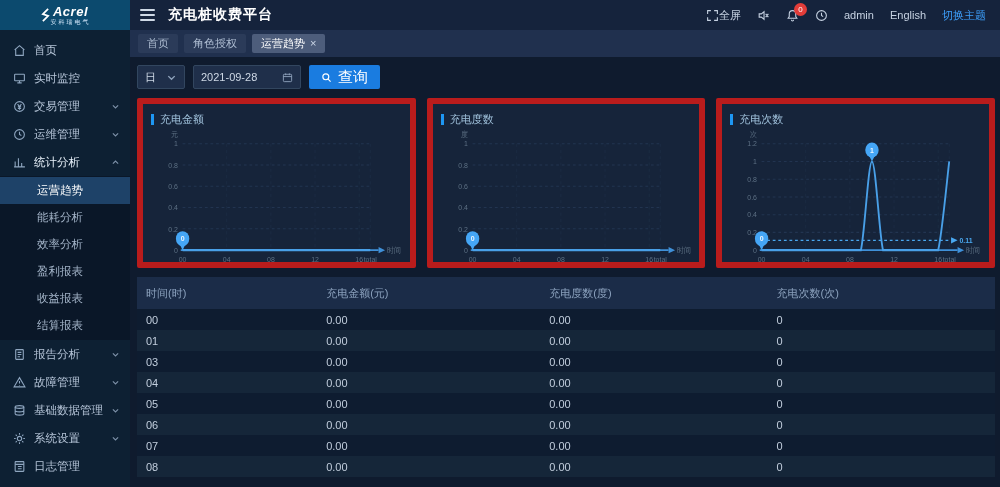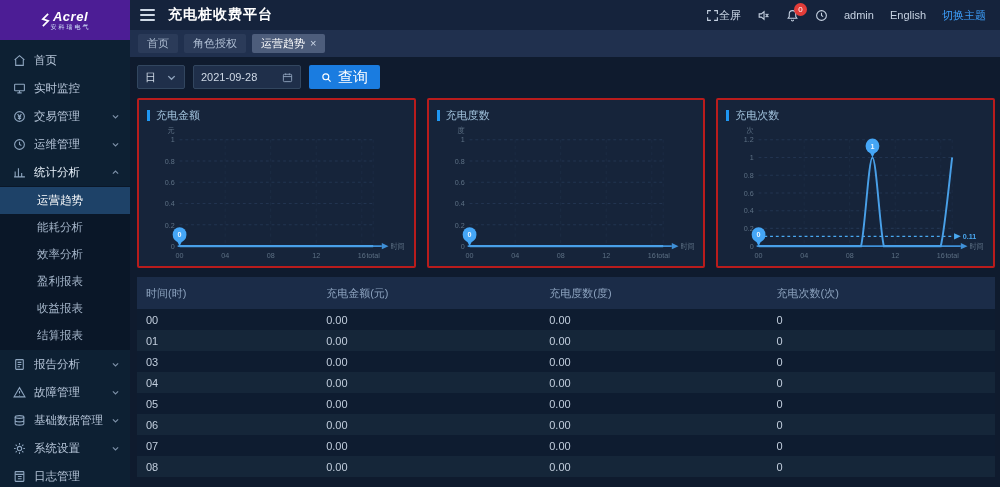--- a/index.html
+++ b/index.html
@@ -2,21 +2,21 @@
 <html><head>
 <meta charset="utf-8">
 <style>
   * { margin:0; padding:0; box-sizing:border-box; }
   html,body { width:1000px; height:487px; overflow:hidden; background:#0f1b2e;
     font-family:"Liberation Sans", sans-serif; }
   .app { display:flex; width:1000px; height:487px; }
 
   
   .sidebar { width:130px; flex-shrink:0; background:#0d2033; display:flex; flex-direction:column; }
-  .logo { height:40px; background:#4c1d95; display:flex; align-items:center; justify-content:center; gap:0; color:#fff; }
+  .logo { height:30px; background:#0c4a6e; display:flex; align-items:center; justify-content:center; gap:0; color:#fff; }
   .logo-txt { display:flex; flex-direction:column; align-items:center; line-height:1; }
   .logo-brand { font-size:13px; font-weight:bold; font-style:italic; letter-spacing:.5px; }
   .logo-sub { font-size:6px; color:#d4e8fb; letter-spacing:2px; margin-top:1px; }
   .menu { flex:1; padding-top:6px; font-size:11.5px; color:#b6c5d8; overflow:hidden; }
   .mi { height:28px; display:flex; align-items:center; gap:8px; padding:0 10px 0 13px; cursor:pointer; white-space:nowrap; }
   .mi .ic { width:13px; height:13px; flex-shrink:0; color:#8fa6c0; display:flex; }
   .mi .ic svg { width:13px; height:13px; }
   .mi .chev { margin-left:auto; color:#7d90a8; display:flex; }
   .mi.open { color:#e8f1fa; }
   .submenu { background:#0a1728; padding:1px 0; }
@@ -50,21 +50,21 @@
   .ctl { height:24px; background:#1f2f4a; border:1px solid #32465f; border-radius:2px; color:#cfd9e6;
     font-size:11px; display:flex; align-items:center; padding:0 7px; cursor:pointer; }
   .ctl-select { width:48px; justify-content:space-between; }
   .ctl-date { width:108px; justify-content:space-between; }
   .ctl svg { width:11px; height:11px; color:#8fa3bc; }
   .btn-query { height:24px; padding:0 12px; background:#1a7ce0; border:none; border-radius:2px; color:#fff;
     font-size:15px; display:flex; align-items:center; gap:6px; cursor:pointer; }
   .btn-query svg { width:11px; height:11px; }
 
   .charts { display:flex; gap:11px; }
-  .panel { flex:1; min-width:0; height:170px; background:#16243a; border:2px solid #b91c1c; border-radius:2px;
+  .panel { flex:1; min-width:0; height:170px; background:#16243a; border:6px solid #b91c1c; border-radius:2px;
     padding:8px 6px 0 8px; }
   .panel-title { display:flex; align-items:center; gap:6px; font-size:11px; color:#9fc0da; }
   .tbar { width:3px; height:11px; background:#1e97f3; }
   svg.chart { width:100%; height:144px; display:block; }
 
   .table-wrap { margin-top:9px; }
   table { width:100%; border-collapse:collapse; font-size:11px; table-layout:fixed; }
   thead th { background:#1b2c48; color:#8ba1bd; font-weight:normal; text-align:left; height:32px; padding-left:9px; }
   tbody td { height:21px; padding-left:9px; color:#c2cedd; }
   tbody tr:nth-child(odd)  td { background:#0e1c30; }

